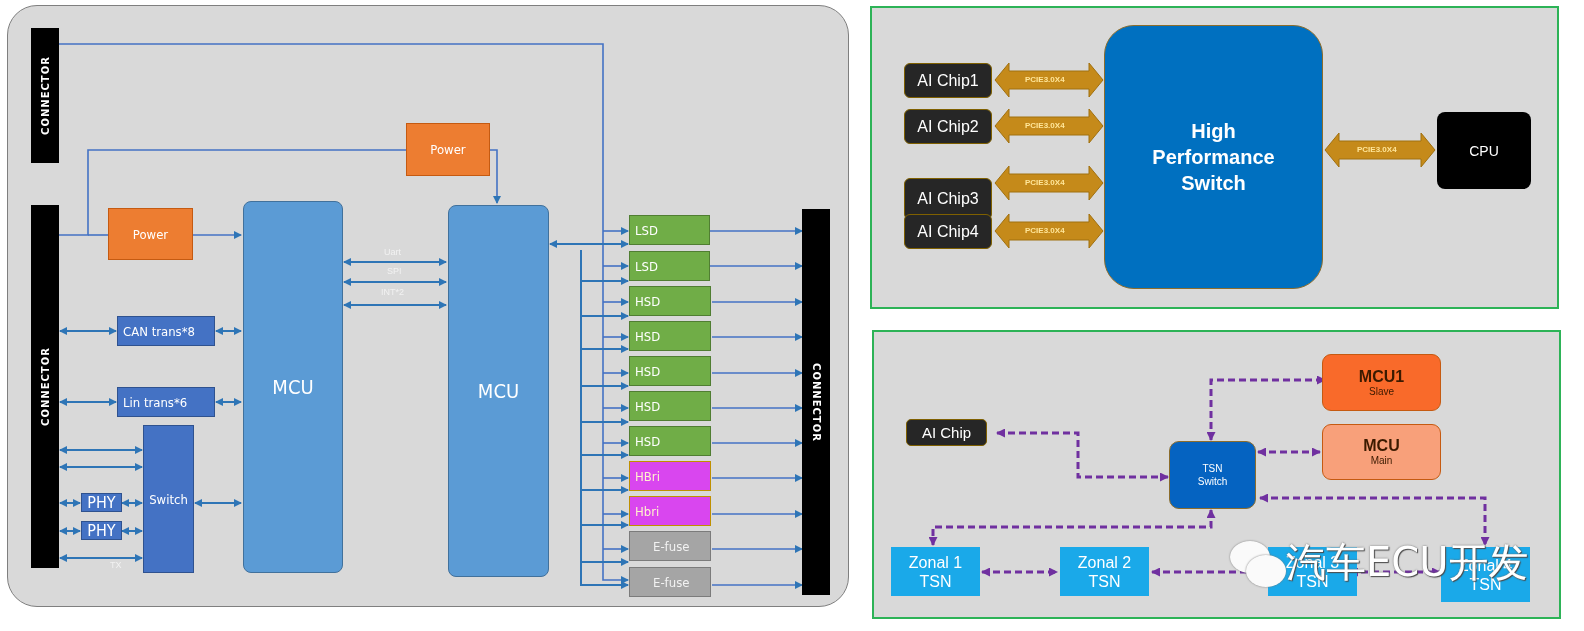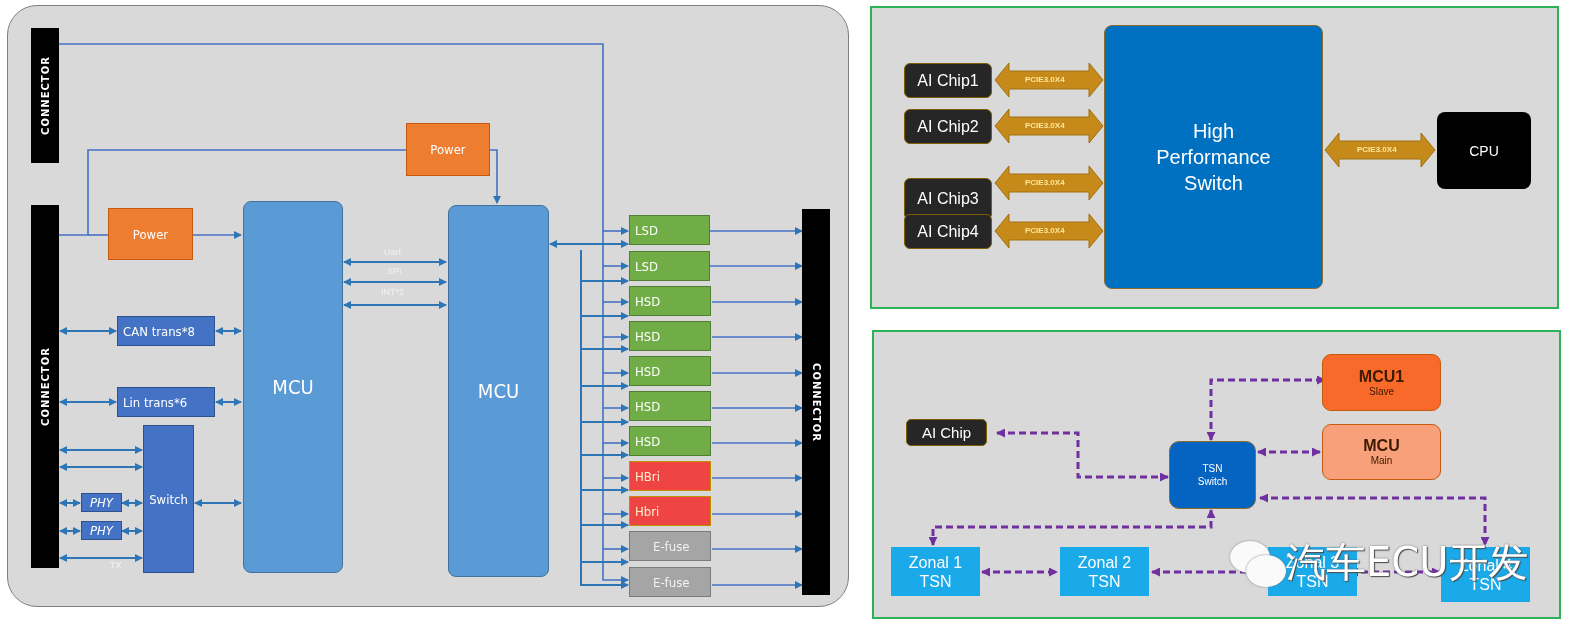--- a/index.html
+++ b/index.html
@@ -9,32 +9,32 @@
   #left-panel { left:7px; top:5px; width:842px; height:602px; background:#d9d9d9; border:1px solid #7f7f7f; border-radius:30px; }
   .connector { background:#000; color:#fff; display:flex; align-items:center; justify-content:center; }
   .connector span { font-family:"DejaVu Sans", sans-serif; font-weight:bold; font-size:10px; letter-spacing:1px; white-space:nowrap; }
   .rot-ccw span { transform:rotate(-90deg); }
   .rot-cw span { transform:rotate(90deg); }
   .box { display:flex; align-items:center; justify-content:center; color:#fff; font-family:"DejaVu Sans Condensed","DejaVu Sans", sans-serif; font-size:13px; }
   .power { background:#ed7d31; border:1px solid #c55a11; }
   .mcu { background:#5b9bd5; border:1px solid #41719c; border-radius:8px; font-size:20px; }
   .trans { background:#4472c4; border:1px solid #2f528f; justify-content:flex-start; padding-left:5px; }
   .sw { background:#4472c4; border:1px solid #2f528f; }
-  .phy { background:#4472c4; border:1px solid #2f528f; font-size:13px;font-style:italic; }
+  .phy { background:#4472c4; border:1px solid #2f528f; font-size:16px; }
   .drv { background:#70ad47; border:1px solid #507e32; justify-content:flex-start; padding-left:5px; }
-  .hbri { background:#ef4444; border:1px solid #bf9000; justify-content:flex-start; padding-left:5px; color:#fff2cc; }
+  .hbri { background:#d946ef; border:1px solid #bf9000; justify-content:flex-start; padding-left:5px; color:#fff2cc; }
   .efuse { background:#a5a5a5; border:1px solid #7b7b7b; justify-content:flex-start; padding-left:23px; color:#f2f2f2; }
   .tiny { color:#f2f2f2; font-size:9px; }
   svg.lines { position:absolute; left:0; top:0; }
 
   
   #rt-panel { left:870px; top:6px; width:689px; height:303px; background:#d9d9d9; border:2px solid #2db357; }
   #rb-panel { left:872px; top:330px; width:689px; height:289px; background:#d9d9d9; border:2px solid #2db357; }
   .aichip { background:#262626; border:1px solid #7f6000; border-radius:6px; color:#fff; font-family:"Liberation Sans", sans-serif; font-size:16px; display:flex; align-items:center; justify-content:center; }
-  .hps { background:#0070c0; border:1px solid #8c6d2c; border-radius:8px; color:#fff; font-size:20px; text-align:center; display:flex; align-items:center; justify-content:center; line-height:26px; }
+  .hps { background:#0070c0; border:1px solid #8c6d2c; border-radius:30px; color:#fff; font-size:20px; text-align:center; display:flex; align-items:center; justify-content:center; line-height:26px;font-weight:bold; }
   .cpu { background:#000; border-radius:8px; color:#fff; font-size:14px; display:flex; align-items:center; justify-content:center; }
   .pcie-label { color:#ffe699; font-size:8px; font-family:"Liberation Sans Narrow","Liberation Sans", sans-serif;font-weight:bold; }
   .tsn { background:#0563c1; border:1px solid #8c6d2c; border-radius:10px; color:#fff; font-size:10px; text-align:center; display:flex; flex-direction:column; align-items:center; justify-content:center; line-height:13px; }
   .mcu1 { background:#f96a2a; border:1px solid #c55a11; border-radius:9px; color:#3b1a00; display:flex; flex-direction:column; align-items:center; justify-content:center; }
   .mcumain { background:#f8a07a; border:1px solid #c55a11; border-radius:9px; color:#3b1a00; display:flex; flex-direction:column; align-items:center; justify-content:center; }
   .mcu-title { font-size:16px; font-weight:bold; line-height:18px; }
   .mcu-sub { font-size:10px; line-height:12px; }
   .zonal { background:#1aa9e9; color:#fff; font-size:16px; text-align:center; display:flex; flex-direction:column; align-items:center; justify-content:center; line-height:19px; }
   .aichip-small { background:#262626; border:1px solid #7f6000; border-radius:5px; color:#fff; font-size:15px; display:flex; align-items:center; justify-content:center; }
   .watermark { color:#ffffff; font-size:40px; font-family:"DejaVu Sans", sans-serif; text-shadow:0 0 2px #666, 1px 1px 1px #444; white-space:nowrap; display:flex; align-items:center; }

